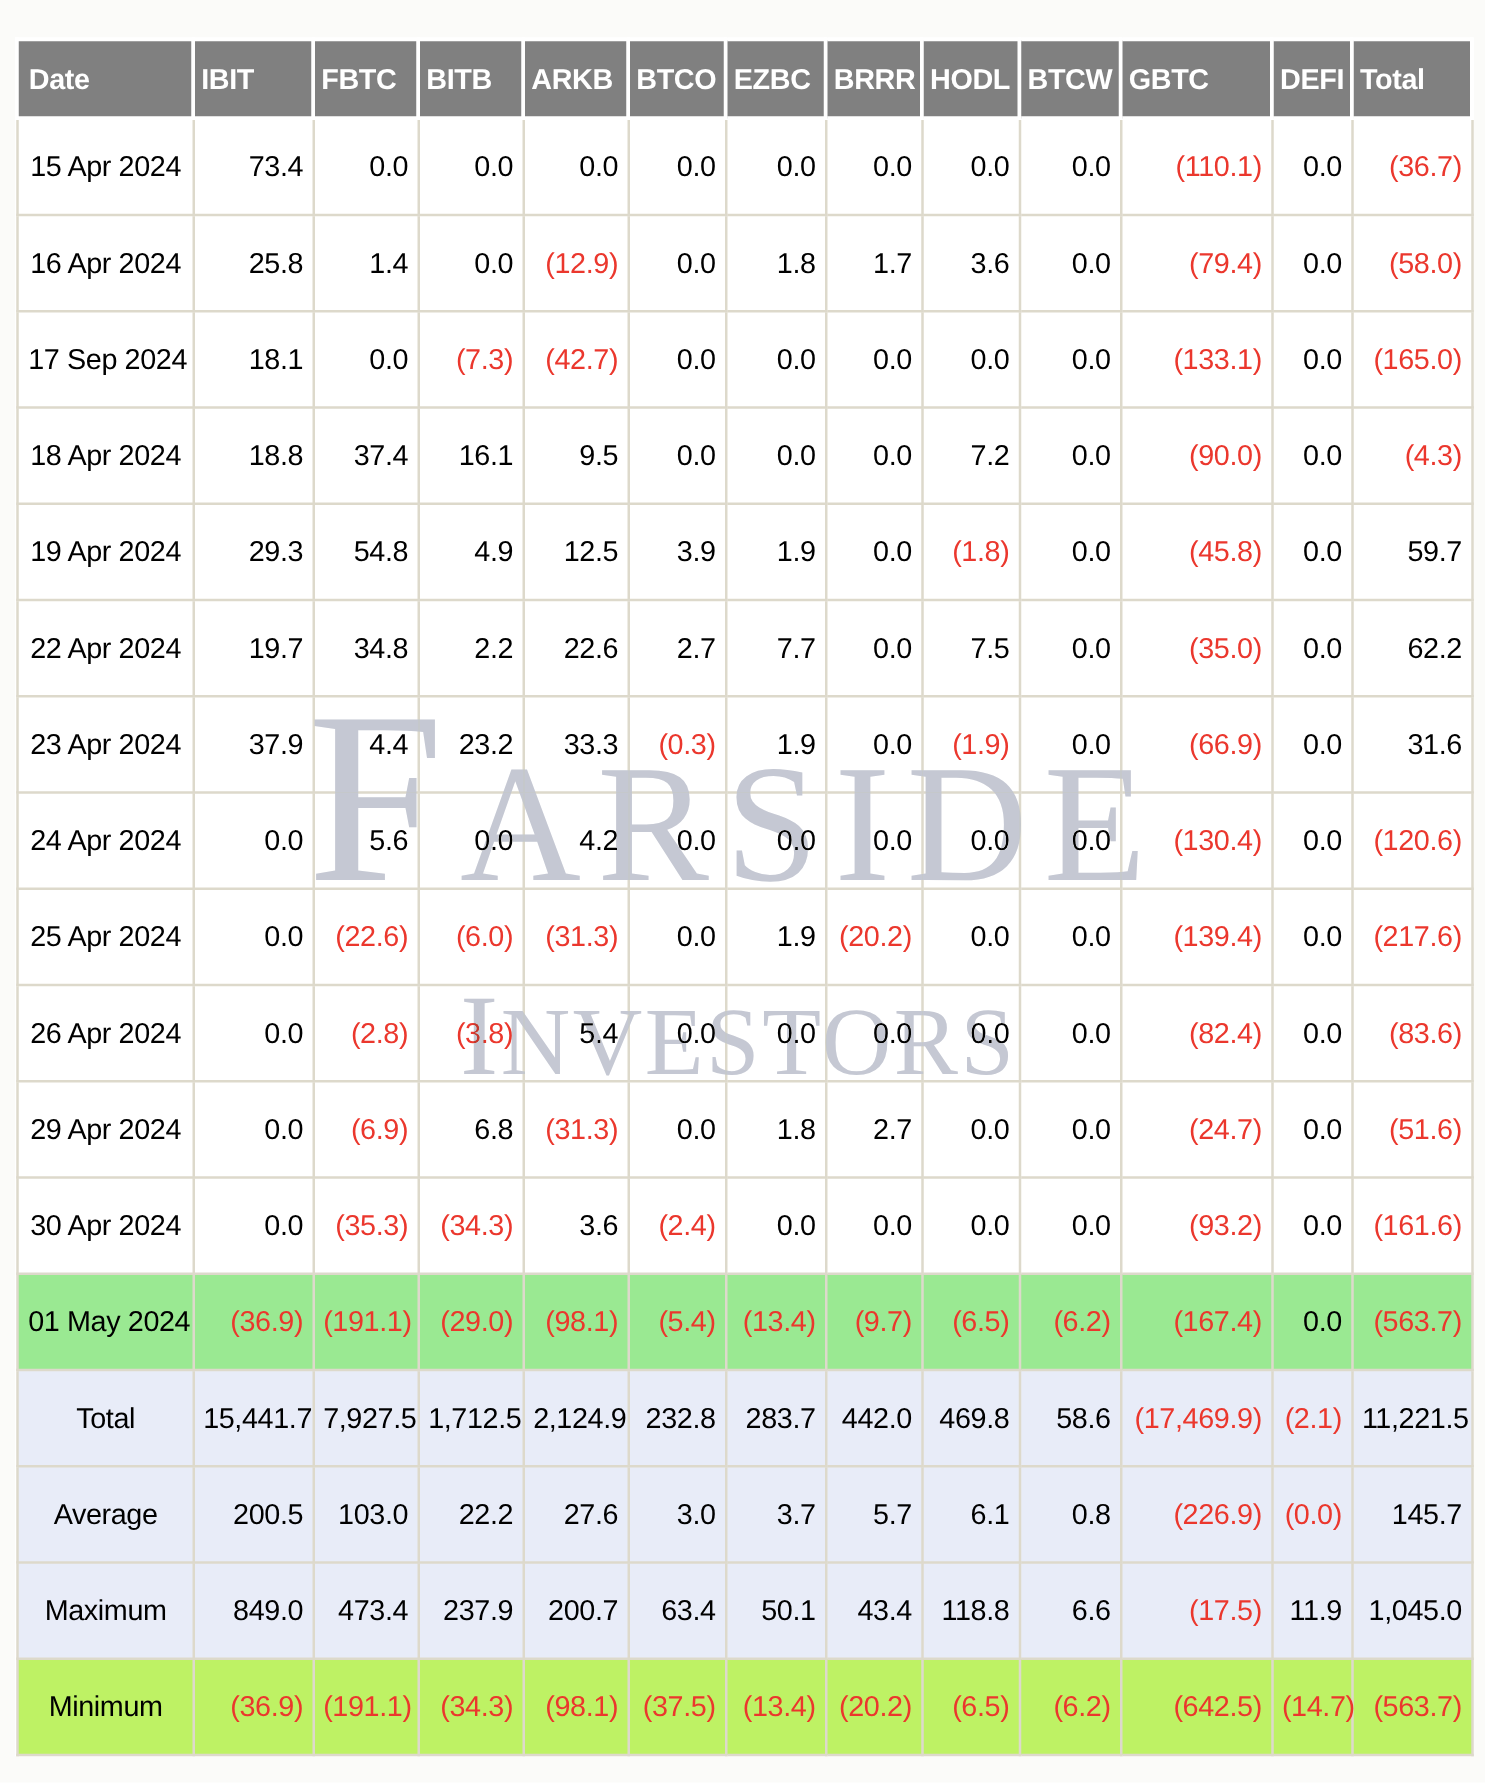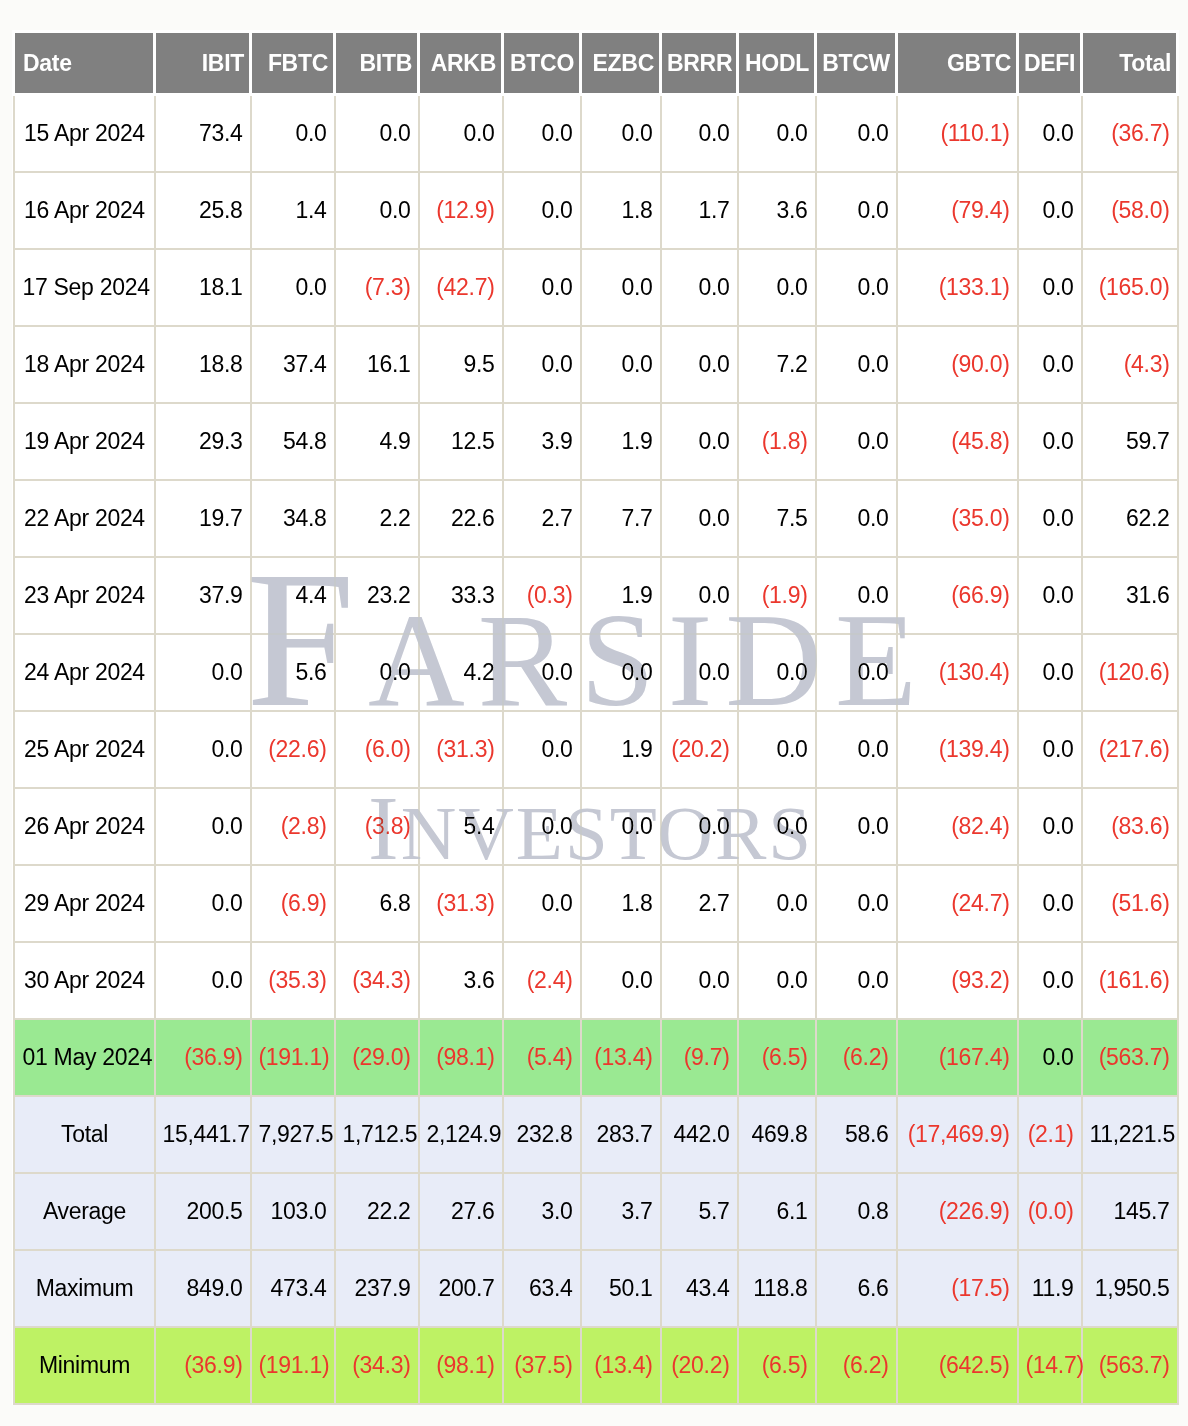--- a/index.html
+++ b/index.html
@@ -23,21 +23,21 @@
   col.c0{width:141px} col.c1{width:96px} col.c2{width:84px} col.c3{width:84px}
   col.c4{width:84px} col.c5{width:78px} col.c6{width:80px} col.c7{width:77px}
   col.c8{width:78px} col.c9{width:81px} col.c10{width:121px} col.c11{width:64px}
   col.c12{width:96px}
 
   th {
     background:#808080; color:#ffffff;
     font-weight:bold; font-size:23px; letter-spacing:-0.3px;
     border:3px solid #ffffff;
     height:60px; padding:0 5px;
-    text-align:right; white-space:nowrap;
+    text-align:left; white-space:nowrap;
   }
   th.date { text-align:left; padding-left:8px; }
 
   td {
     border:2px solid #ddd9cb;
     font-size:23px; letter-spacing:-0.3px; color:#000000;
     text-align:right; white-space:nowrap;
     height:75px; padding:0 7px;
     background:#ffffff;
   }
@@ -334,21 +334,21 @@
           <td>473.4</td>
           <td>237.9</td>
           <td>200.7</td>
           <td>63.4</td>
           <td>50.1</td>
           <td>43.4</td>
           <td>118.8</td>
           <td>6.6</td>
           <td class="neg">(17.5)</td>
           <td>11.9</td>
-          <td>1,950.5</td>
+          <td>1,045.0</td>
         </tr>
         <tr class="summary minimum">
           <td class="date">Minimum</td>
           <td class="neg">(36.9)</td>
           <td class="neg">(191.1)</td>
           <td class="neg">(34.3)</td>
           <td class="neg">(98.1)</td>
           <td class="neg">(37.5)</td>
           <td class="neg">(13.4)</td>
           <td class="neg">(20.2)</td>

